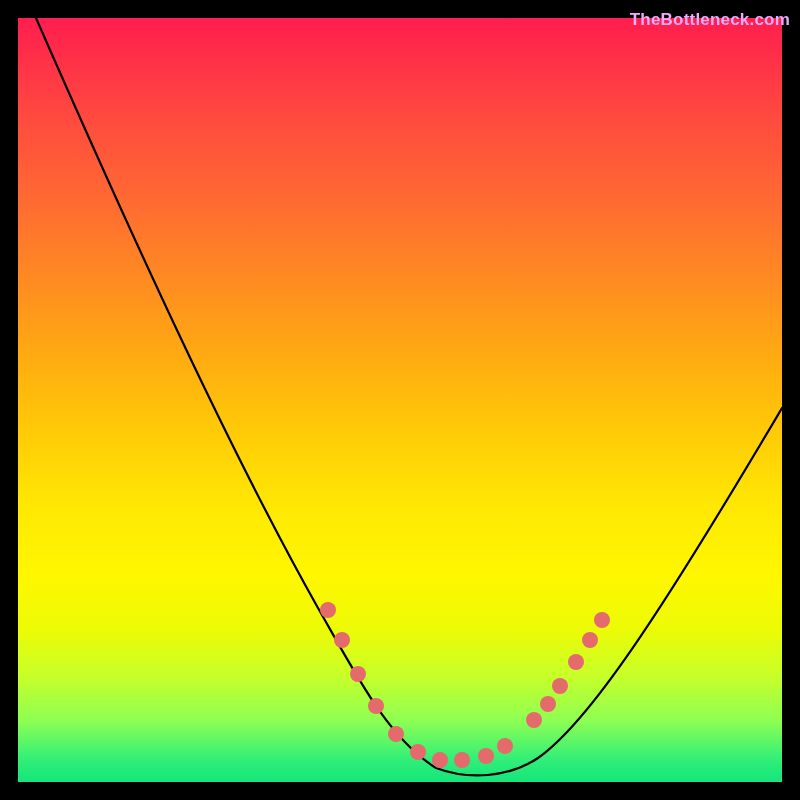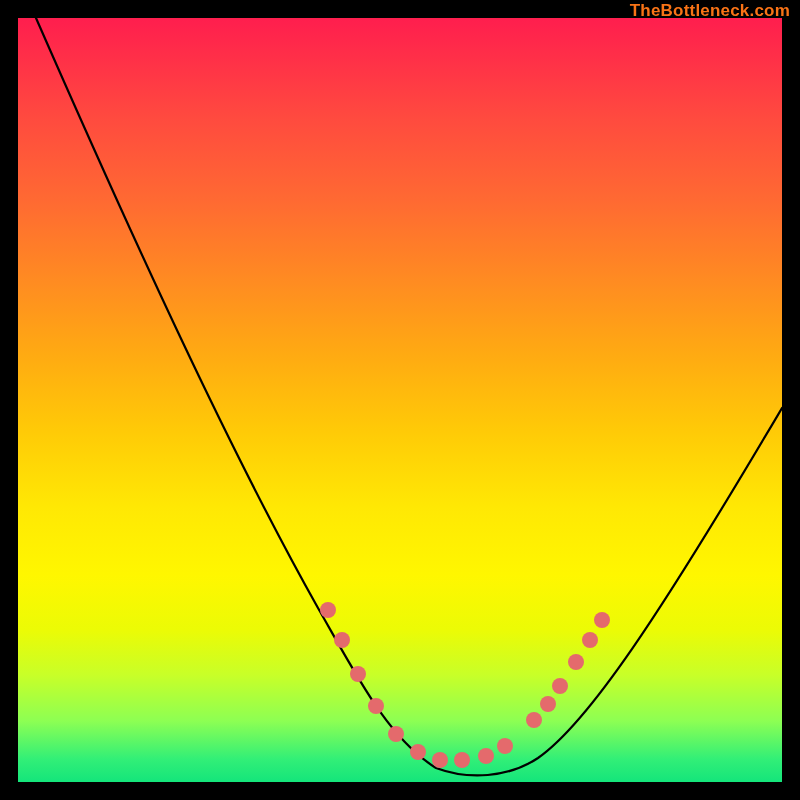--- a/index.html
+++ b/index.html
@@ -26,23 +26,23 @@
       #14e57b 100%);
   }
 
   .curve-svg{position:absolute;left:18px;top:18px;width:764px;height:764px;}
   .curve-path{fill:none;stroke:#000;stroke-width:2.2;stroke-linecap:round;stroke-linejoin:round;}
 
   .marker{position:absolute;width:16px;height:16px;margin:-8px 0 0 -8px;
     background:#e46a6c;border-radius:50%;}
 
   .brand{
-    position:absolute;right:10px;top:1px;
+    position:absolute;right:10px;top:10px;
     font:600 17px/20px Arial,Helvetica,sans-serif;
-    color:#f97316;letter-spacing:0.2px;
+    color:#f0abfc;letter-spacing:0.2px;
   }
 </style>
 </head>
 <body>
 <div class="stage">
 
   <div class="frame"></div>
 
   <svg class="curve-svg" viewBox="0 0 764 764">
     <path class="curve-path" d="M 18 0

